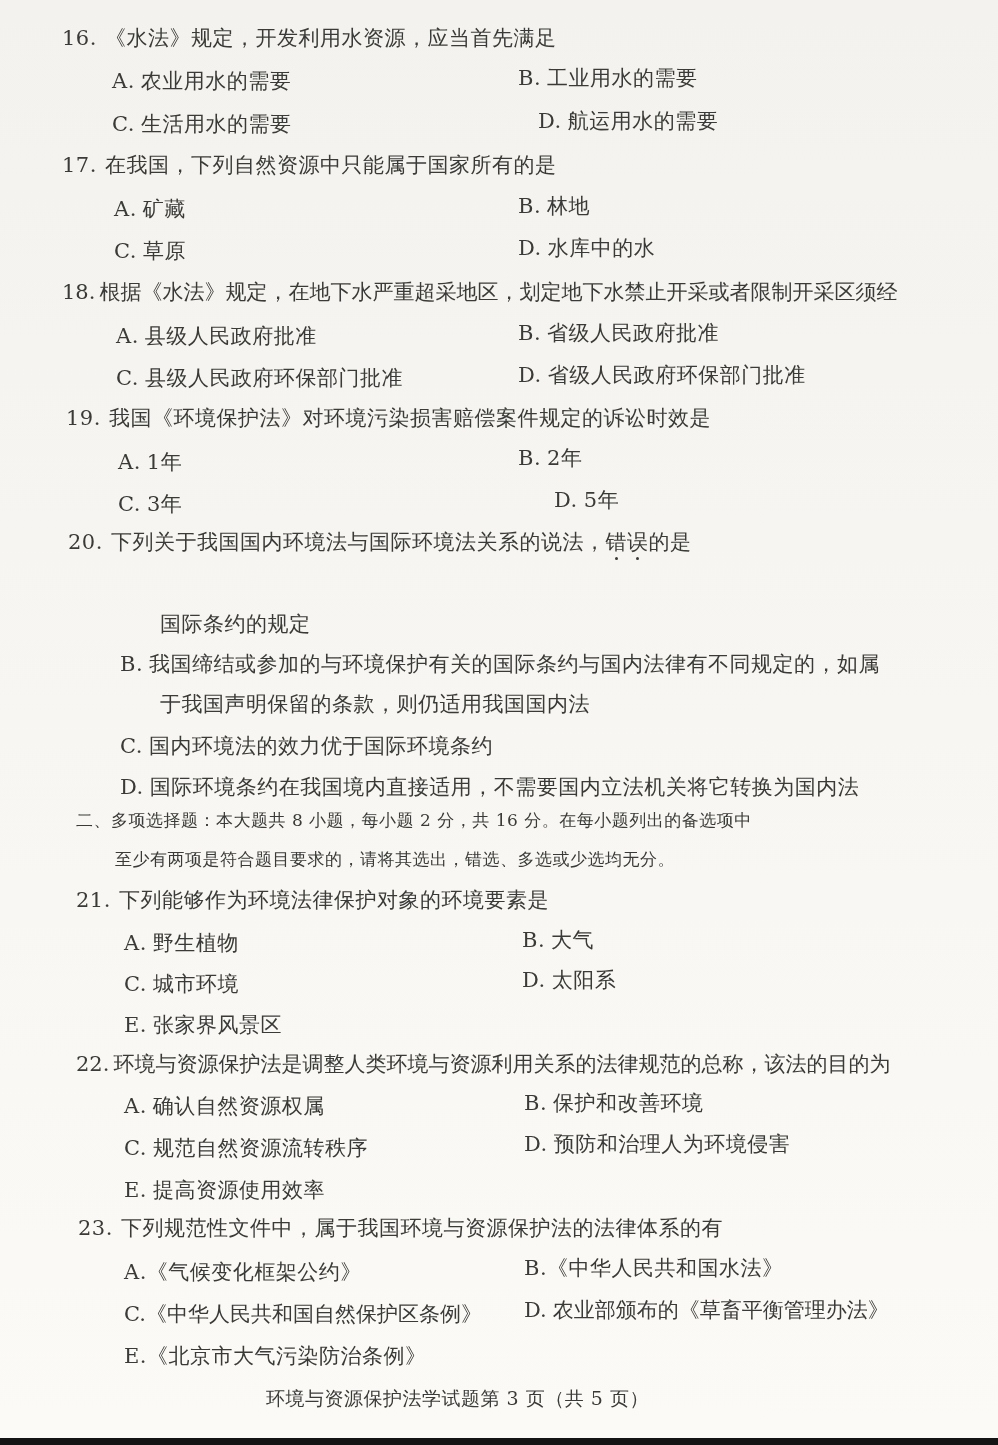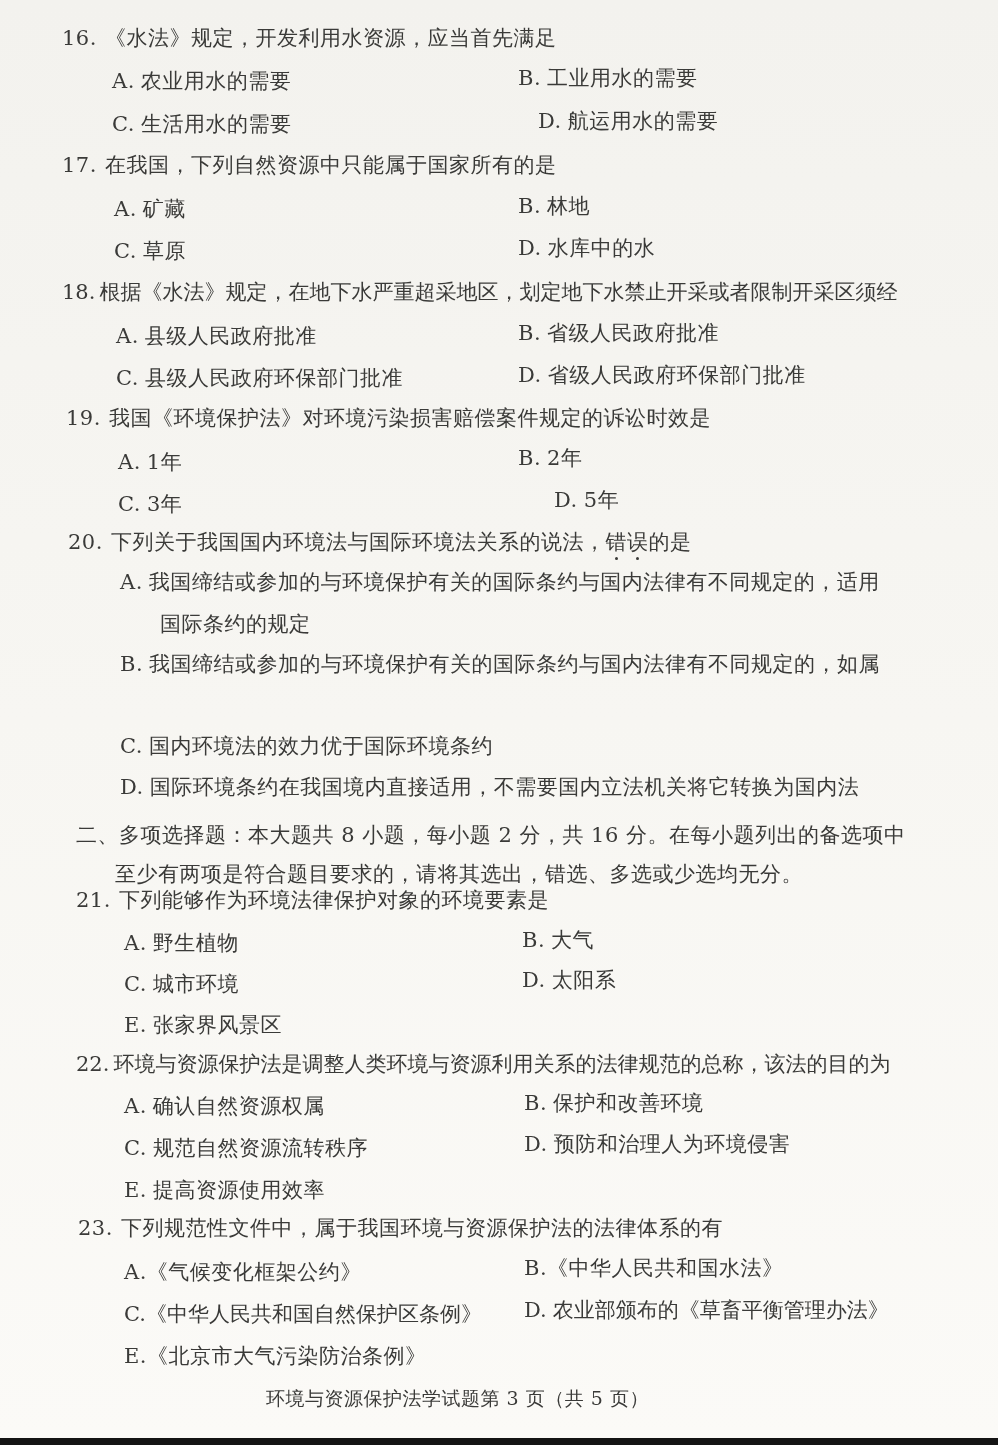--- a/index.html
+++ b/index.html
@@ -15,21 +15,21 @@
   }
   .bottom-edge { position: absolute; left: 0; top: 1438px; width: 998px; height: 7px; background: #141414; }
   .line { position: absolute; font-size: 21px; line-height: 28px; white-space: nowrap; letter-spacing: 0.5px; }
   .num { display: inline-block; margin-right: 8px; }
   .opt-letter { display: inline-block; margin-right: 6px; }
   .emph { position: relative; }
   .emph::after {
     content: ""; position: absolute; left: 50%; bottom: -6px; width: 3px; height: 3px;
     margin-left: -1.5px; border-radius: 50%; background: #3a3a38;
   }
-  .section-head { font-size: 21px; margin-top: 15px; }
+  .section-head { font-size: 17px; }
   .footer { position: absolute; left: 0; width: 915px; top: 1384px; text-align: center; font-size: 19px; line-height: 28px; letter-spacing: 0.5px; }
 </style>
 </head>
 <body>
 
 <div class="page">
 
   <div class="line" style="left:62px;top:24px;text-align:right;">
     <span class="num">16.</span><span>《水法》规定，开发利用水资源，应当首先满足</span>
   </div>
@@ -58,23 +58,23 @@
     <span class="num">19.</span><span>我国《环境保护法》对环境污染损害赔偿案件规定的诉讼时效是</span>
   </div>
   <div class="line" style="left:118px;top:448px;"><span class="opt-letter">A.</span><span>1年</span></div>
   <div class="line" style="left:518px;top:444px;"><span class="opt-letter">B.</span><span>2年</span></div>
   <div class="line" style="left:118px;top:490px;"><span class="opt-letter">C.</span><span>3年</span></div>
   <div class="line" style="left:518px;top:486px;margin-left:36px;"><span class="opt-letter">D.</span><span>5年</span></div>
 
   <div class="line" style="left:68px;top:528px;">
     <span class="num">20.</span><span>下列关于我国国内环境法与国际环境法关系的说法，</span><span class="emph">错</span><span class="emph">误</span><span>的是</span>
   </div>
-  <div class="line" style="left:120px;top:568px;"><span class="opt-letter">A.</span><span>我国缔结或参加的与环境保护有关的国际条约与国内法律有不同规定的，适用</span></div>
   <div class="line" style="left:160px;top:610px;"><span>国际条约的规定</span></div>
   <div class="line" style="left:120px;top:650px;"><span class="opt-letter">B.</span><span>我国缔结或参加的与环境保护有关的国际条约与国内法律有不同规定的，如属</span></div>
+  <div class="line" style="left:160px;top:690px;"><span>于我国声明保留的条款，则仍适用我国国内法</span></div>
   <div class="line" style="left:120px;top:732px;"><span class="opt-letter">C.</span><span>国内环境法的效力优于国际环境条约</span></div>
   <div class="line" style="left:120px;top:773px;"><span class="opt-letter">D.</span><span>国际环境条约在我国境内直接适用，不需要国内立法机关将它转换为国内法</span></div>
 
   <div class="line section-head" style="left:76px;top:806px;">二、多项选择题：本大题共 8 小题，每小题 2 分，共 16 分。在每小题列出的备选项中</div>
   <div class="line section-head" style="left:115px;top:845px;">至少有两项是符合题目要求的，请将其选出，错选、多选或少选均无分。</div>
 
   <div class="line" style="left:76px;top:886px;">
     <span class="num">21.</span><span>下列能够作为环境法律保护对象的环境要素是</span>
   </div>
   <div class="line" style="left:124px;top:929px;"><span class="opt-letter">A.</span><span>野生植物</span></div>

